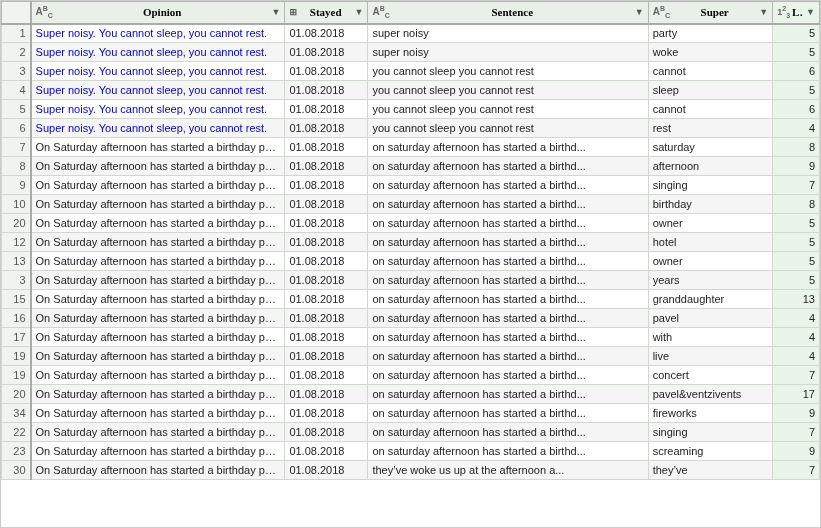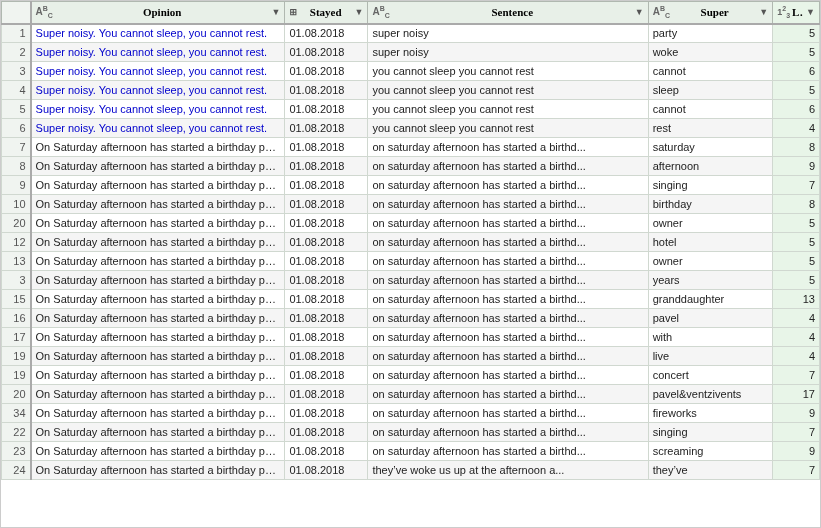--- a/index.html
+++ b/index.html
@@ -333,21 +333,21 @@
         </tr>
         <tr>
           <td class="col-num">23</td>
           <td class="col-opinion">On Saturday afternoon has started a birthday party if ...</td>
           <td class="col-stayed">01.08.2018</td>
           <td class="col-sentence">on saturday afternoon has started a birthd...</td>
           <td class="col-word">screaming</td>
           <td class="col-len">9</td>
         </tr>
         <tr>
-          <td class="col-num">24</td>
+          <td class="col-num">30</td>
           <td class="col-opinion">On Saturday afternoon has started a birthday party if ...</td>
           <td class="col-stayed">01.08.2018</td>
           <td class="col-sentence">they’ve woke us up at the afternoon a...</td>
           <td class="col-word">they’ve</td>
           <td class="col-len">7</td>
         </tr>
       </tbody>
   </table>
 </div>
 

